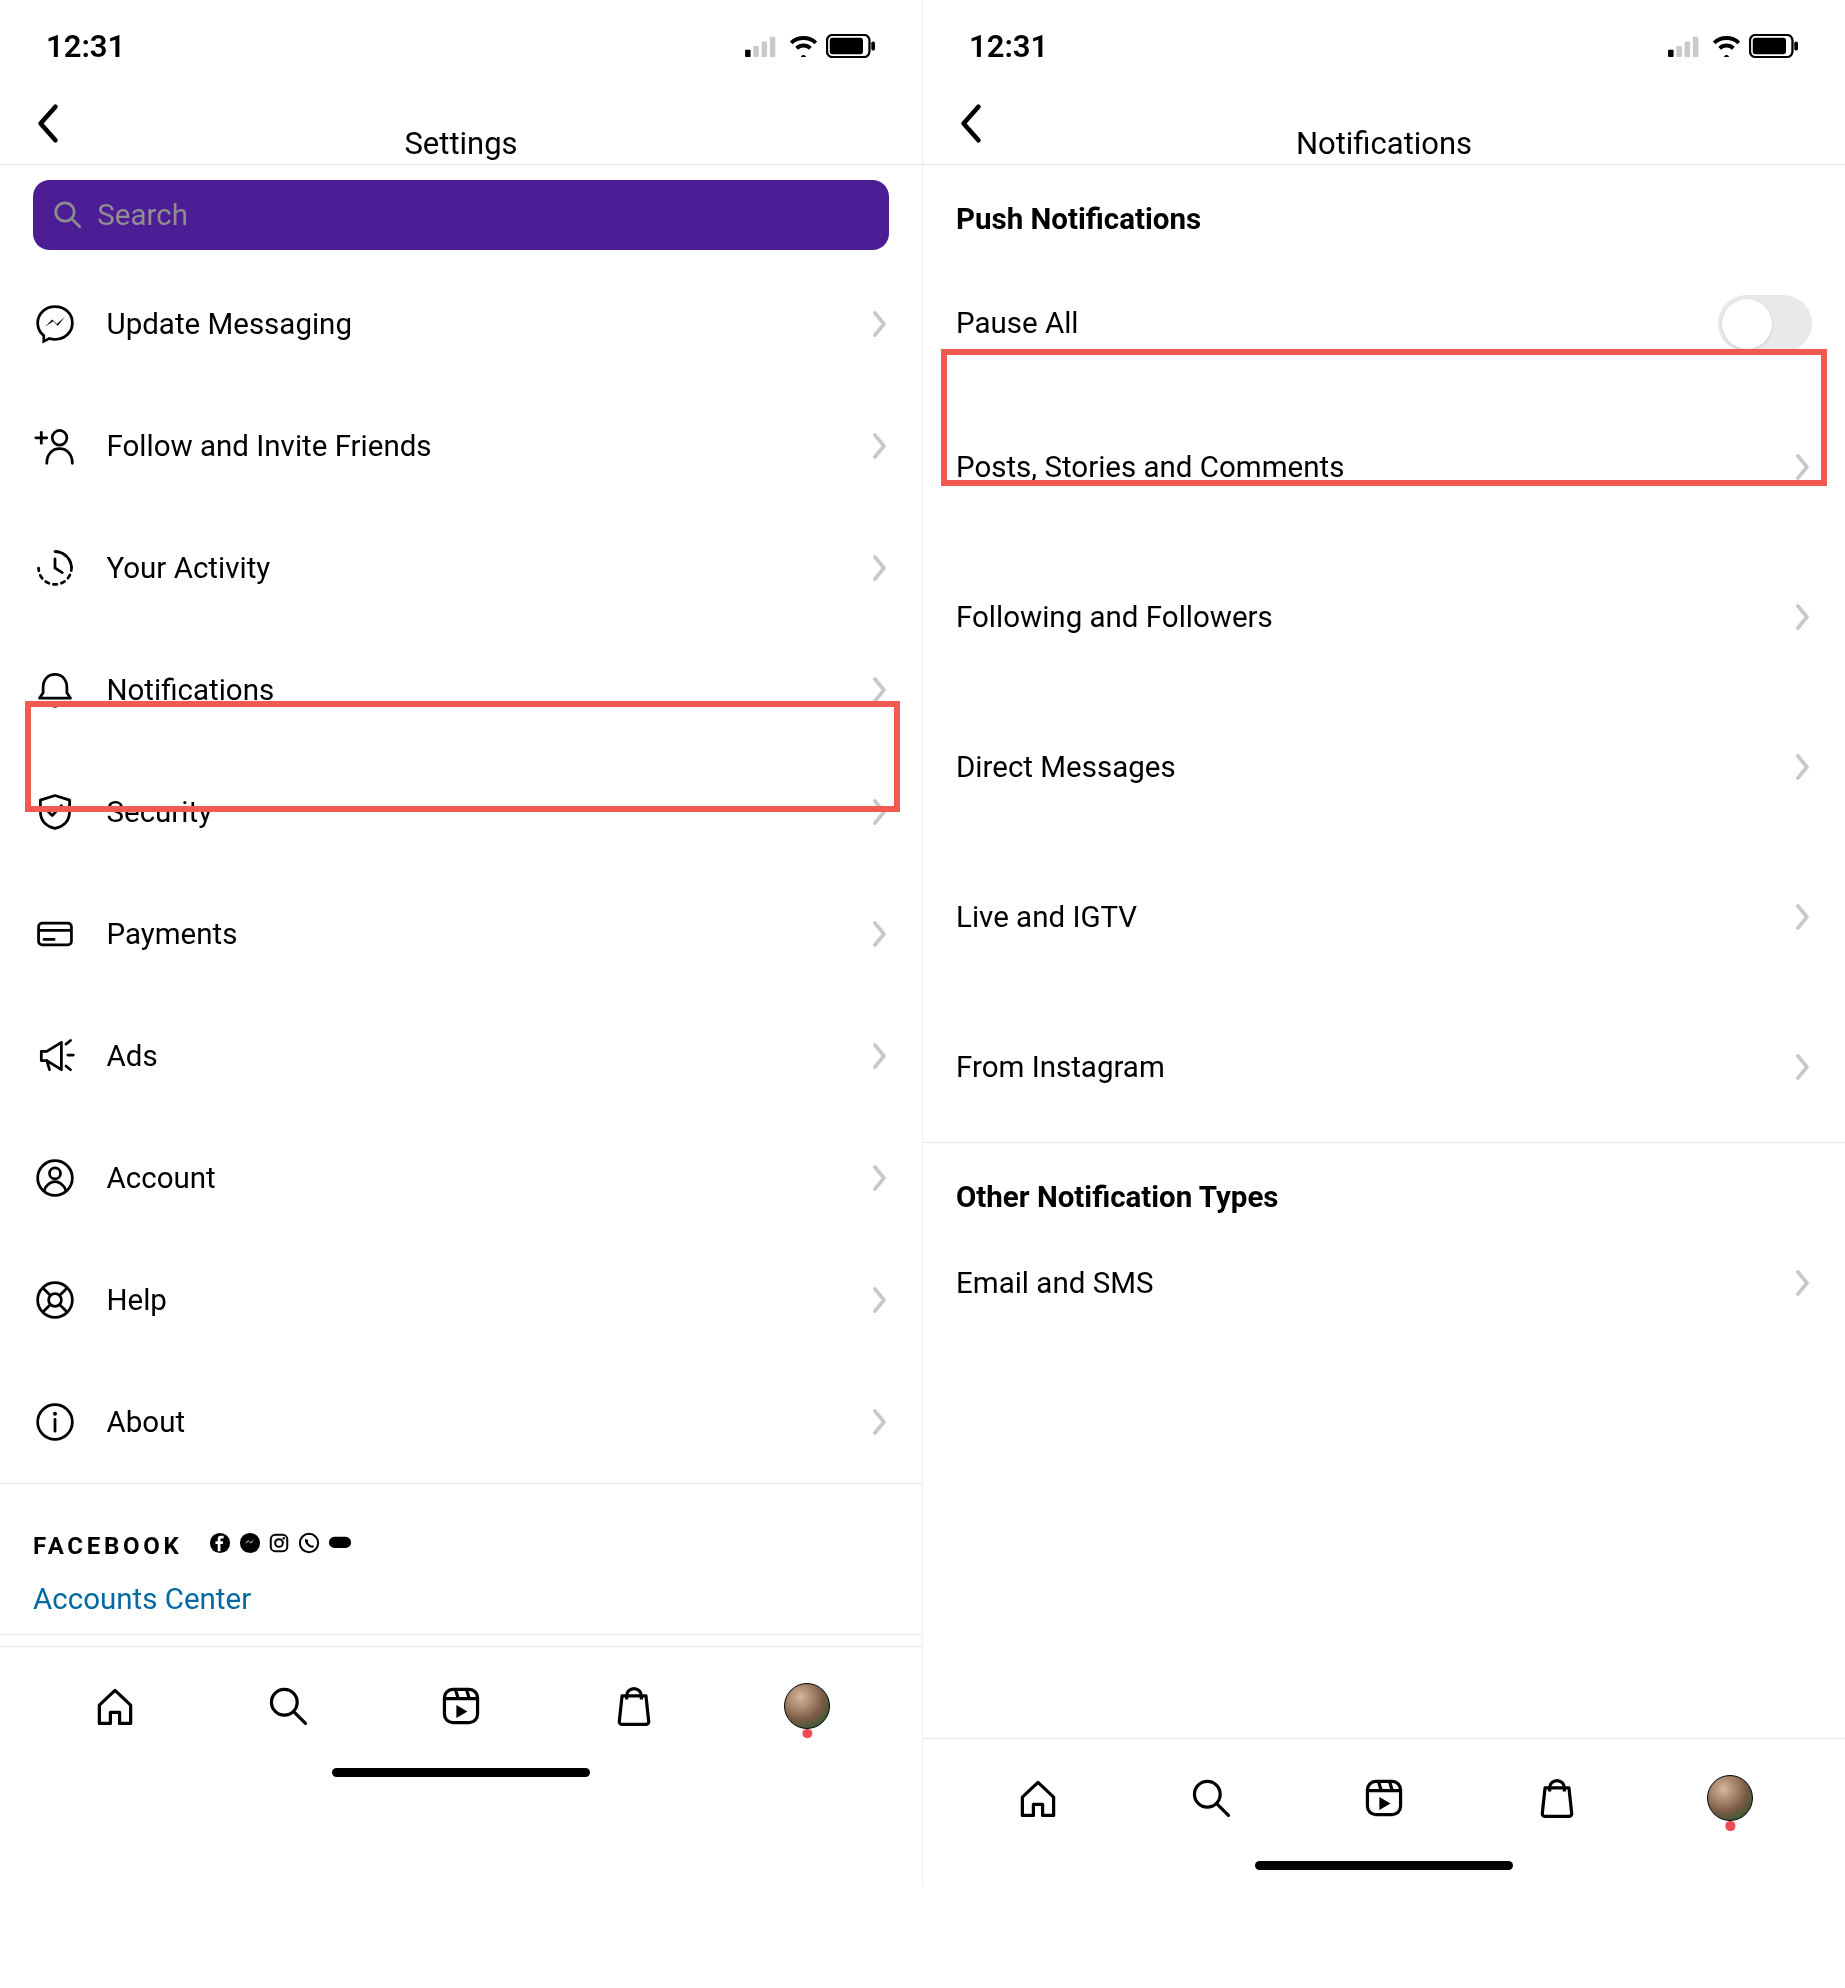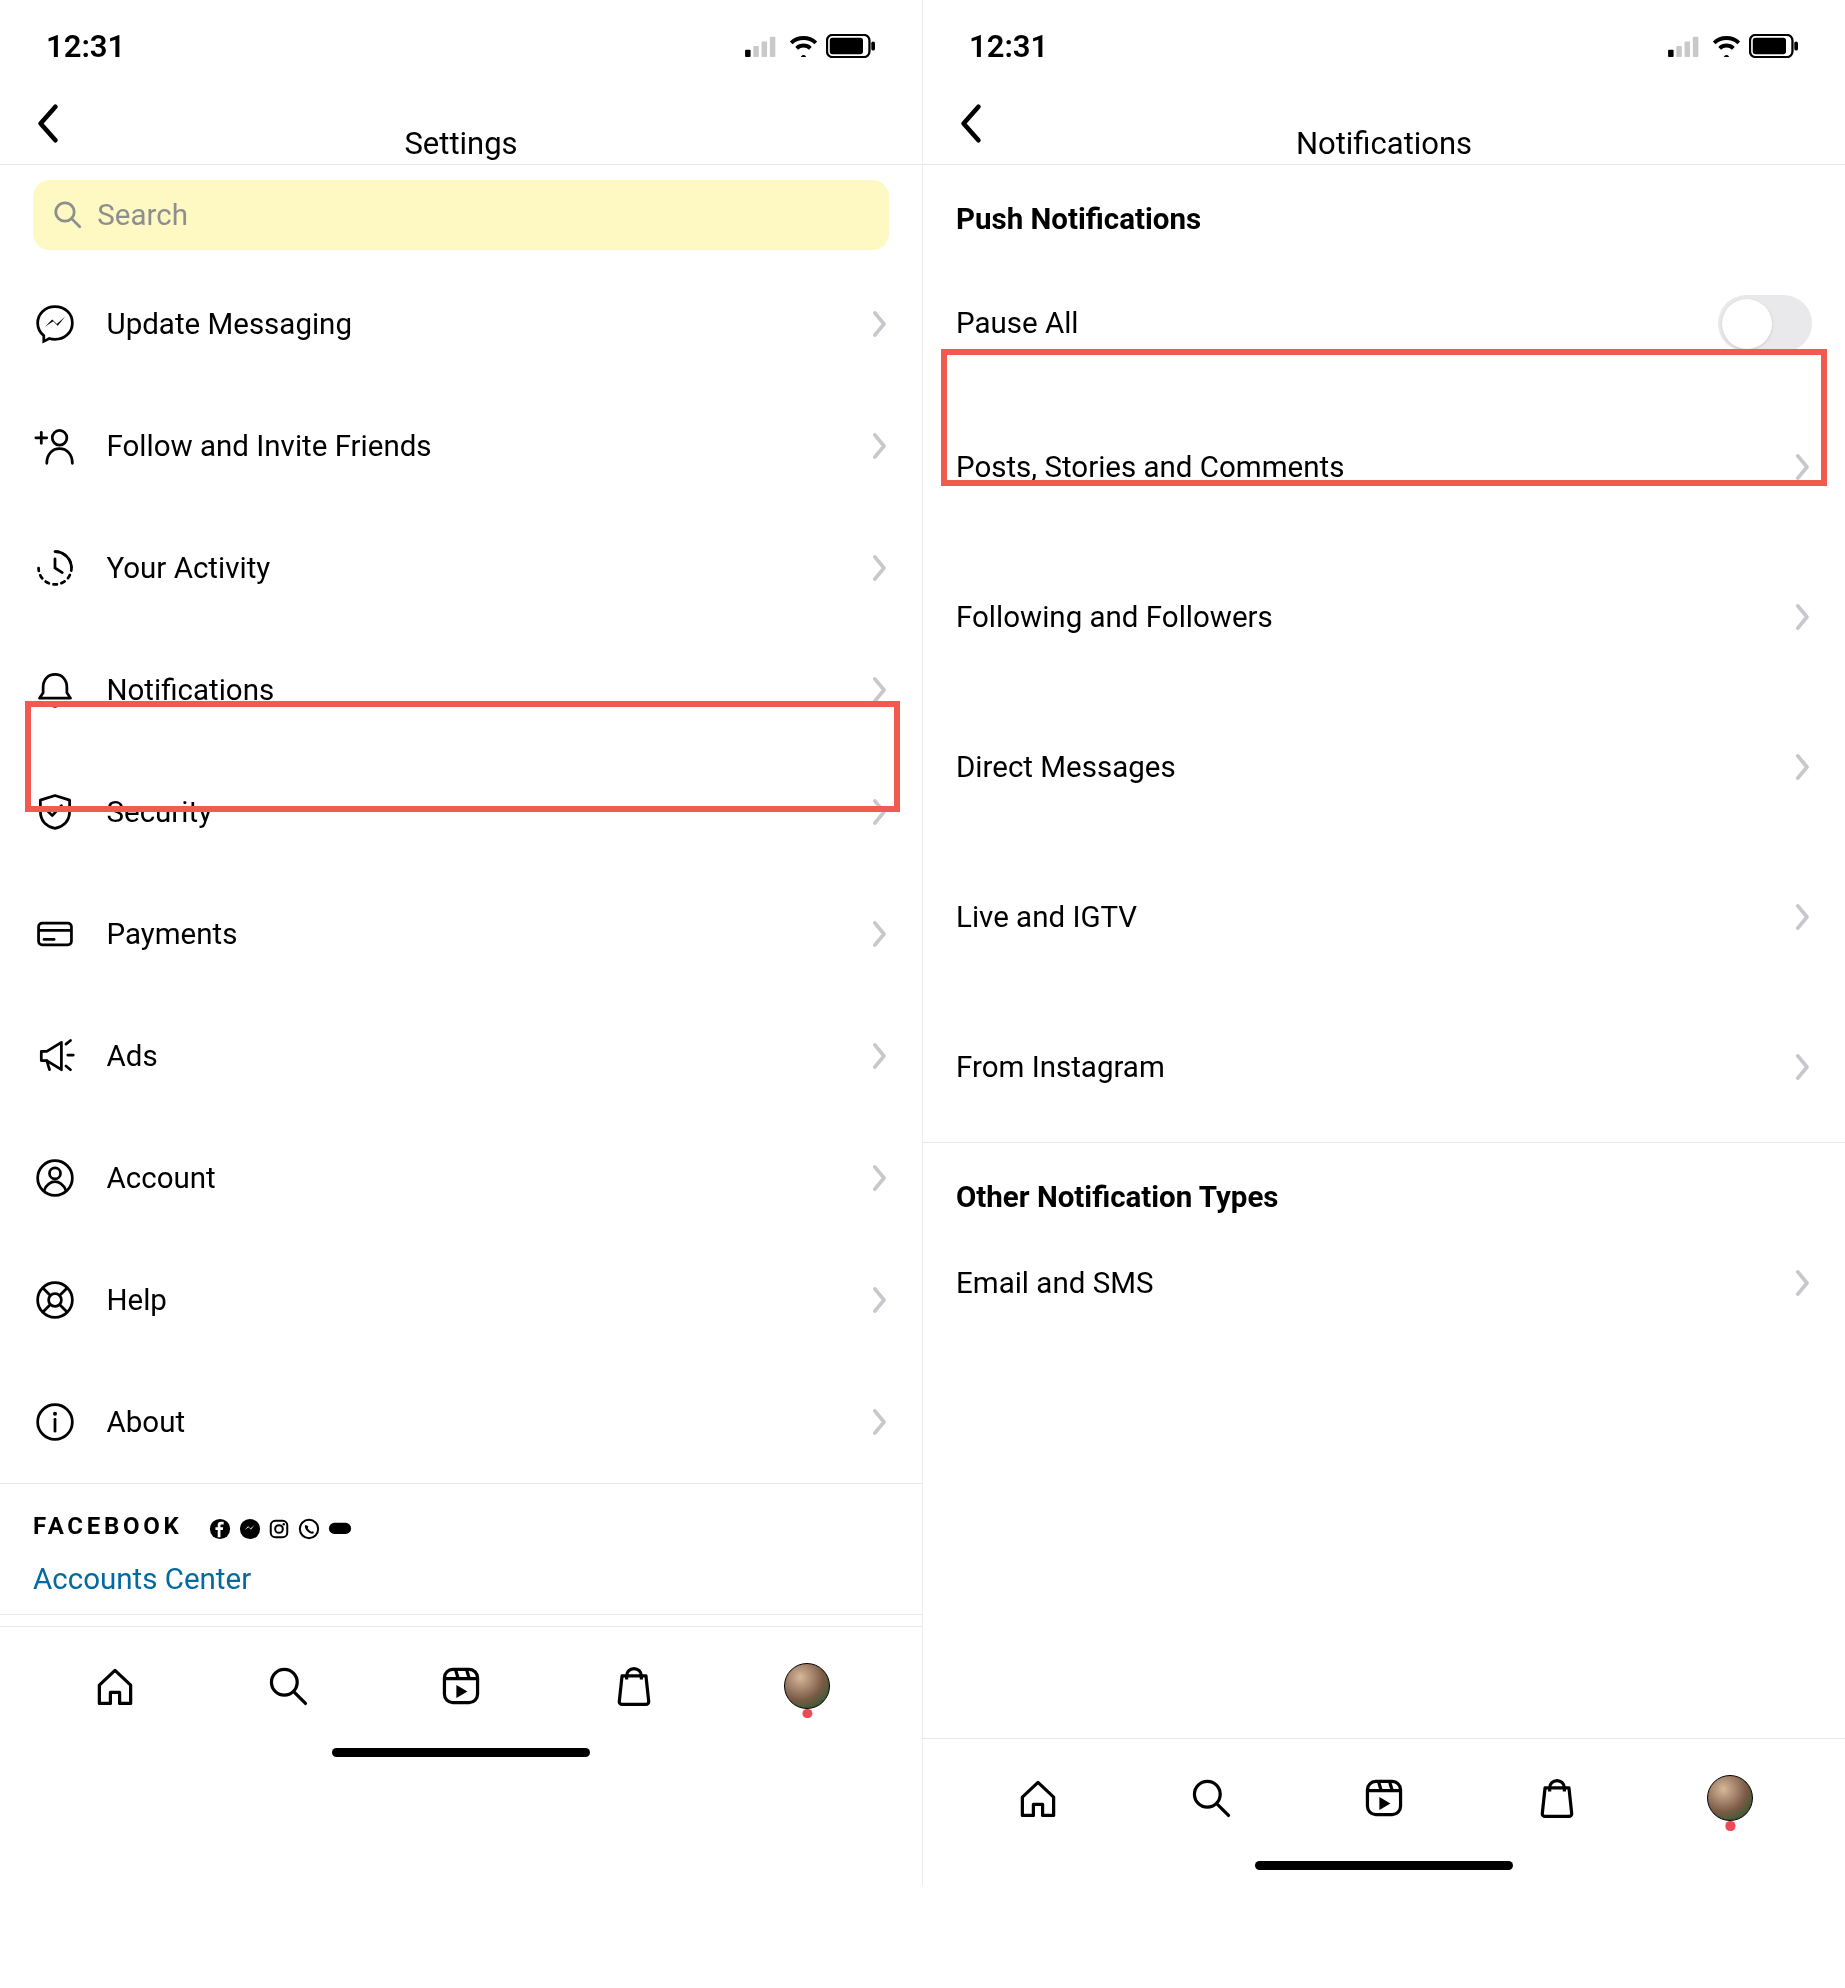--- a/index.html
+++ b/index.html
@@ -48,21 +48,21 @@
 .back-btn {
   display: flex;
   align-items: center;
 }
 .divider {
   height: 0.9px;
   background: #e6e6e6;
 }
 .search-field {
   margin: 14.8px 33px 13px 33px;
-  background: #fef9c3;
+  background: #4c1d95;
   border-radius: 16.6px;
   height: 70px;
   display: flex;
   align-items: center;
   padding: 0 20px;
   gap: 14.8px;
   color: #8e8e8e;
   font-size: 29.5px;
 }
 .list { padding: 0 33px; }
@@ -124,22 +124,23 @@
   background: #fff;
   border-radius: 50%;
   box-shadow: 0 0.9px 2.8px rgba(0,0,0,0.15);
 }
 .footer-block {
   padding: 28px 33px 18.5px 33px;
   border-top: 0.9px solid #e6e6e6;
 }
 .fb-row {
   display: flex;
-  align-items: flex-end;
+  align-items: flex-start;
   gap: 27px;
+  margin-top: 20px;
 }
 .fb-text {
   font-size: 24px;
   font-weight: 700;
   letter-spacing: 3.7px;
 }
 .fb-icons { display: flex; gap: 7.4px; align-items: center; }
 .accounts-center {
   color: #0369a1;
   font-size: 29.5px;

